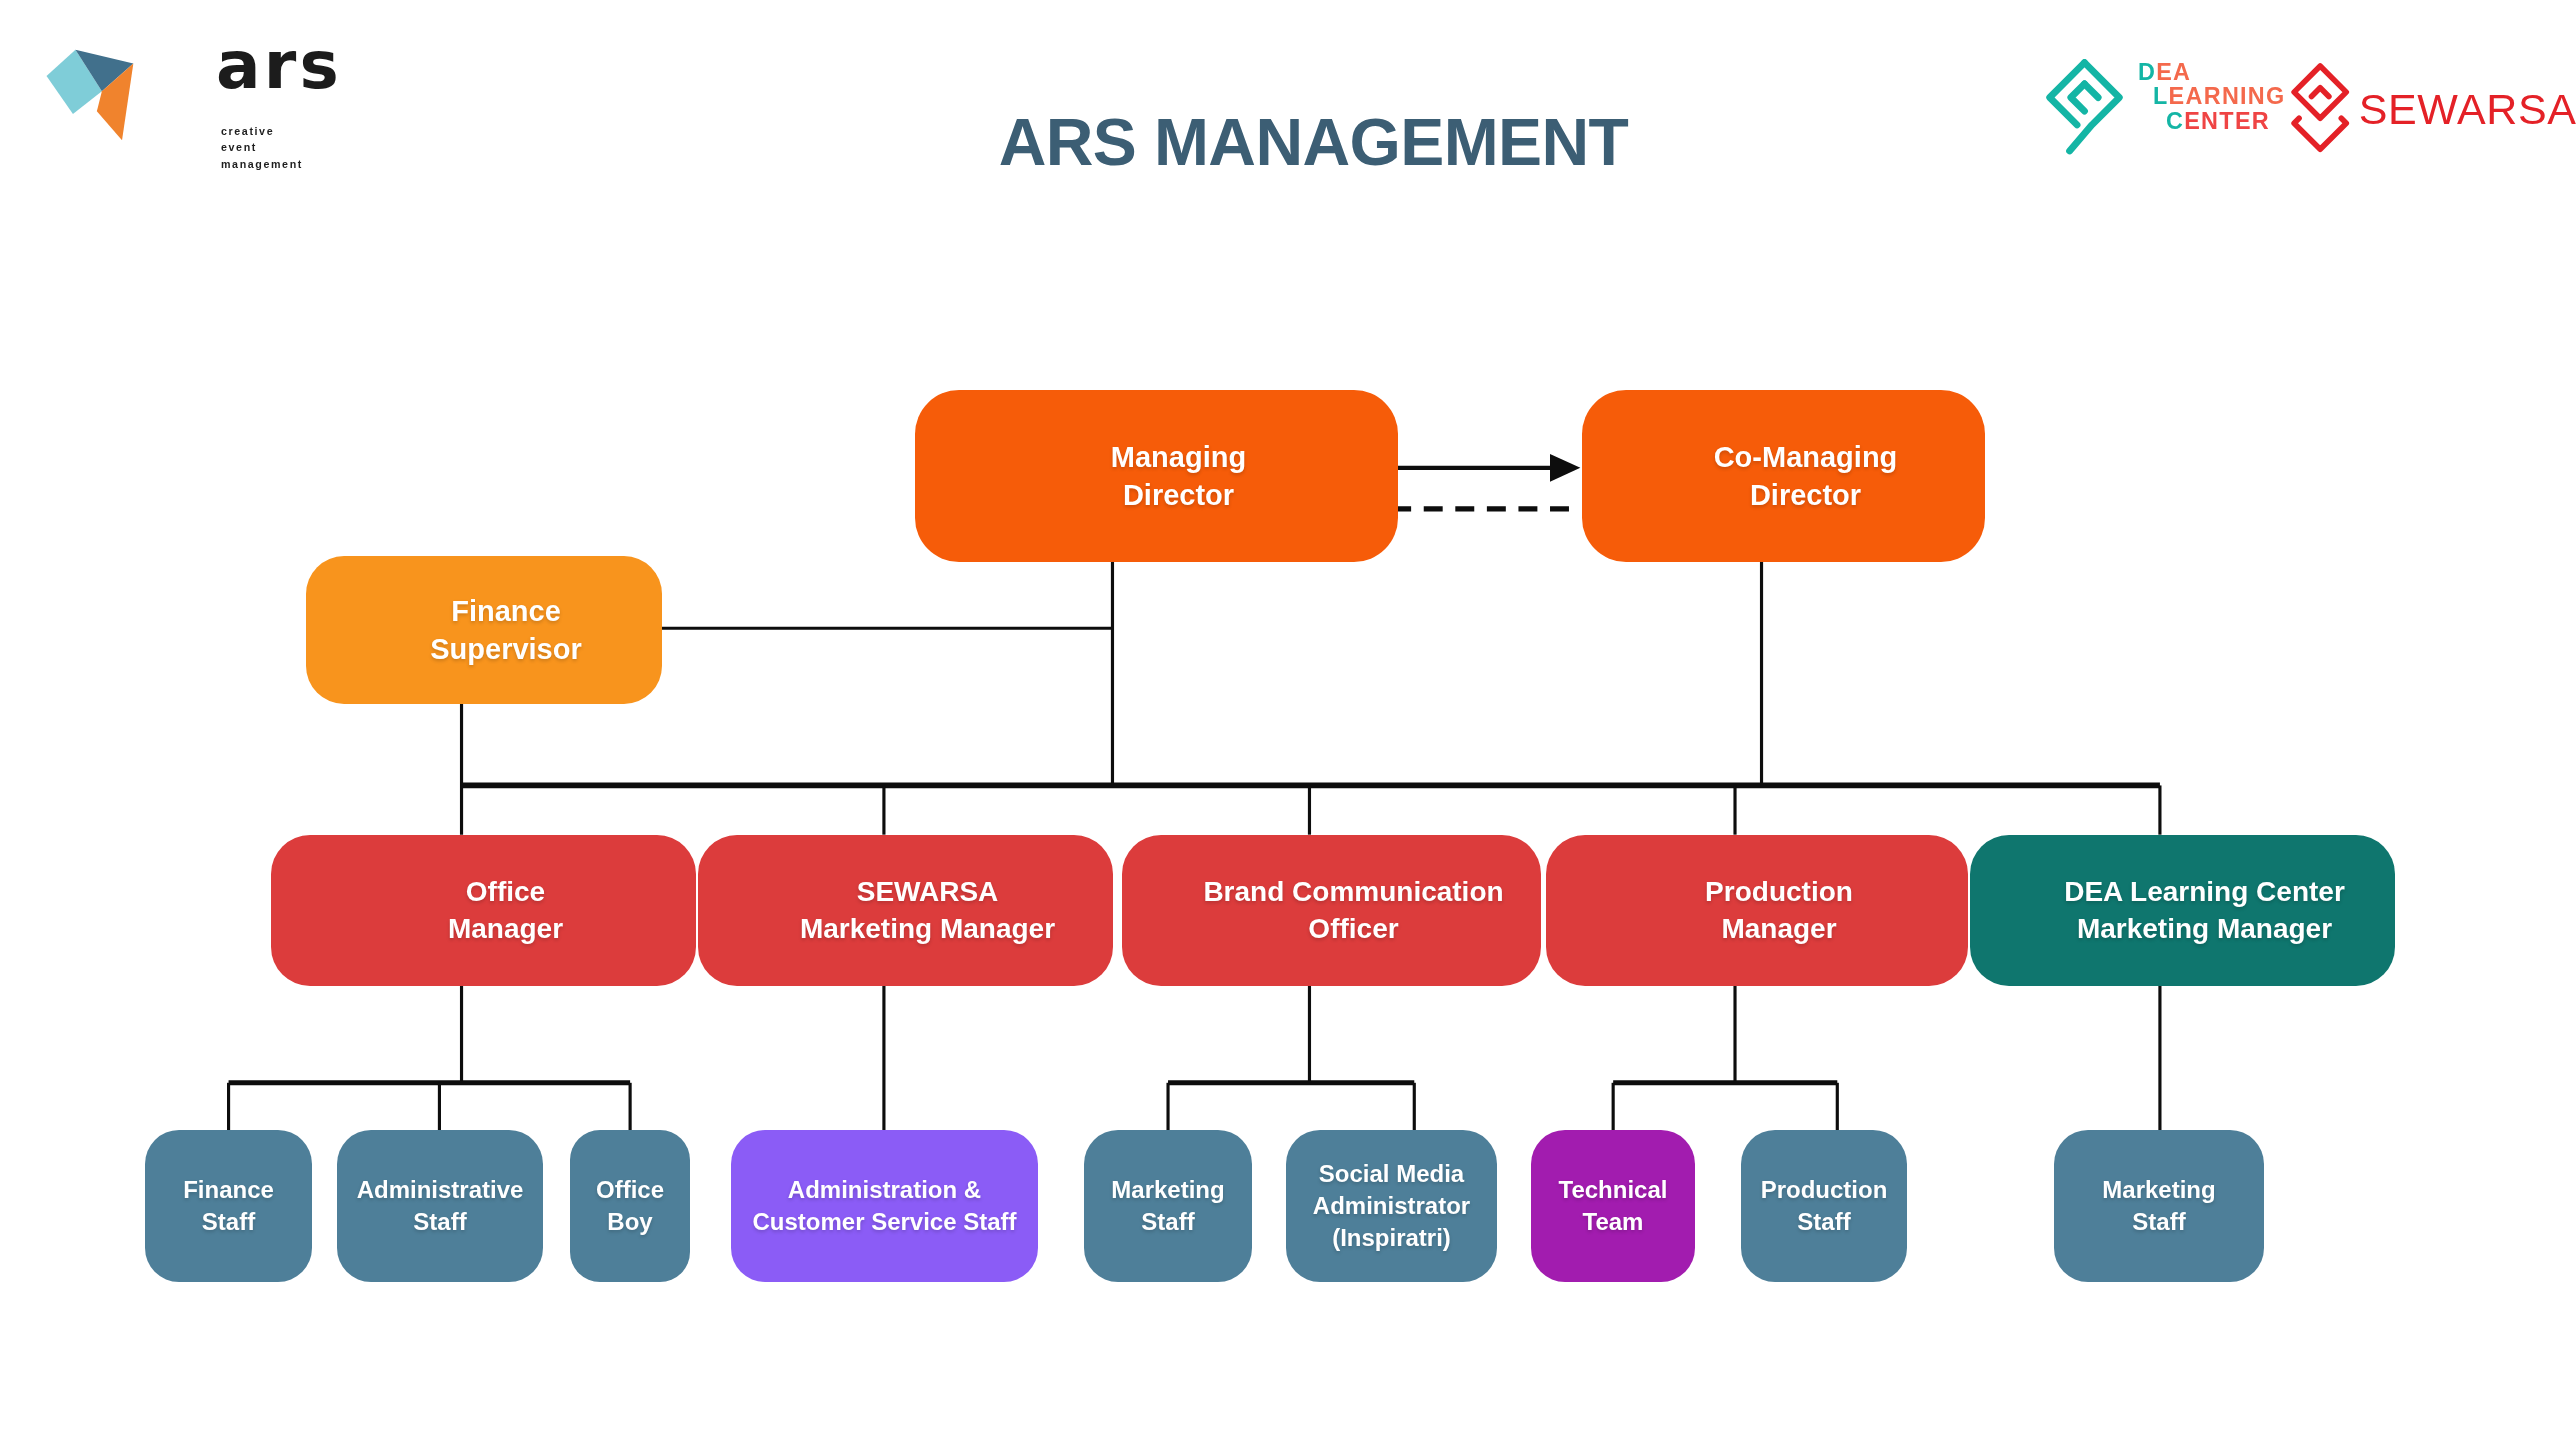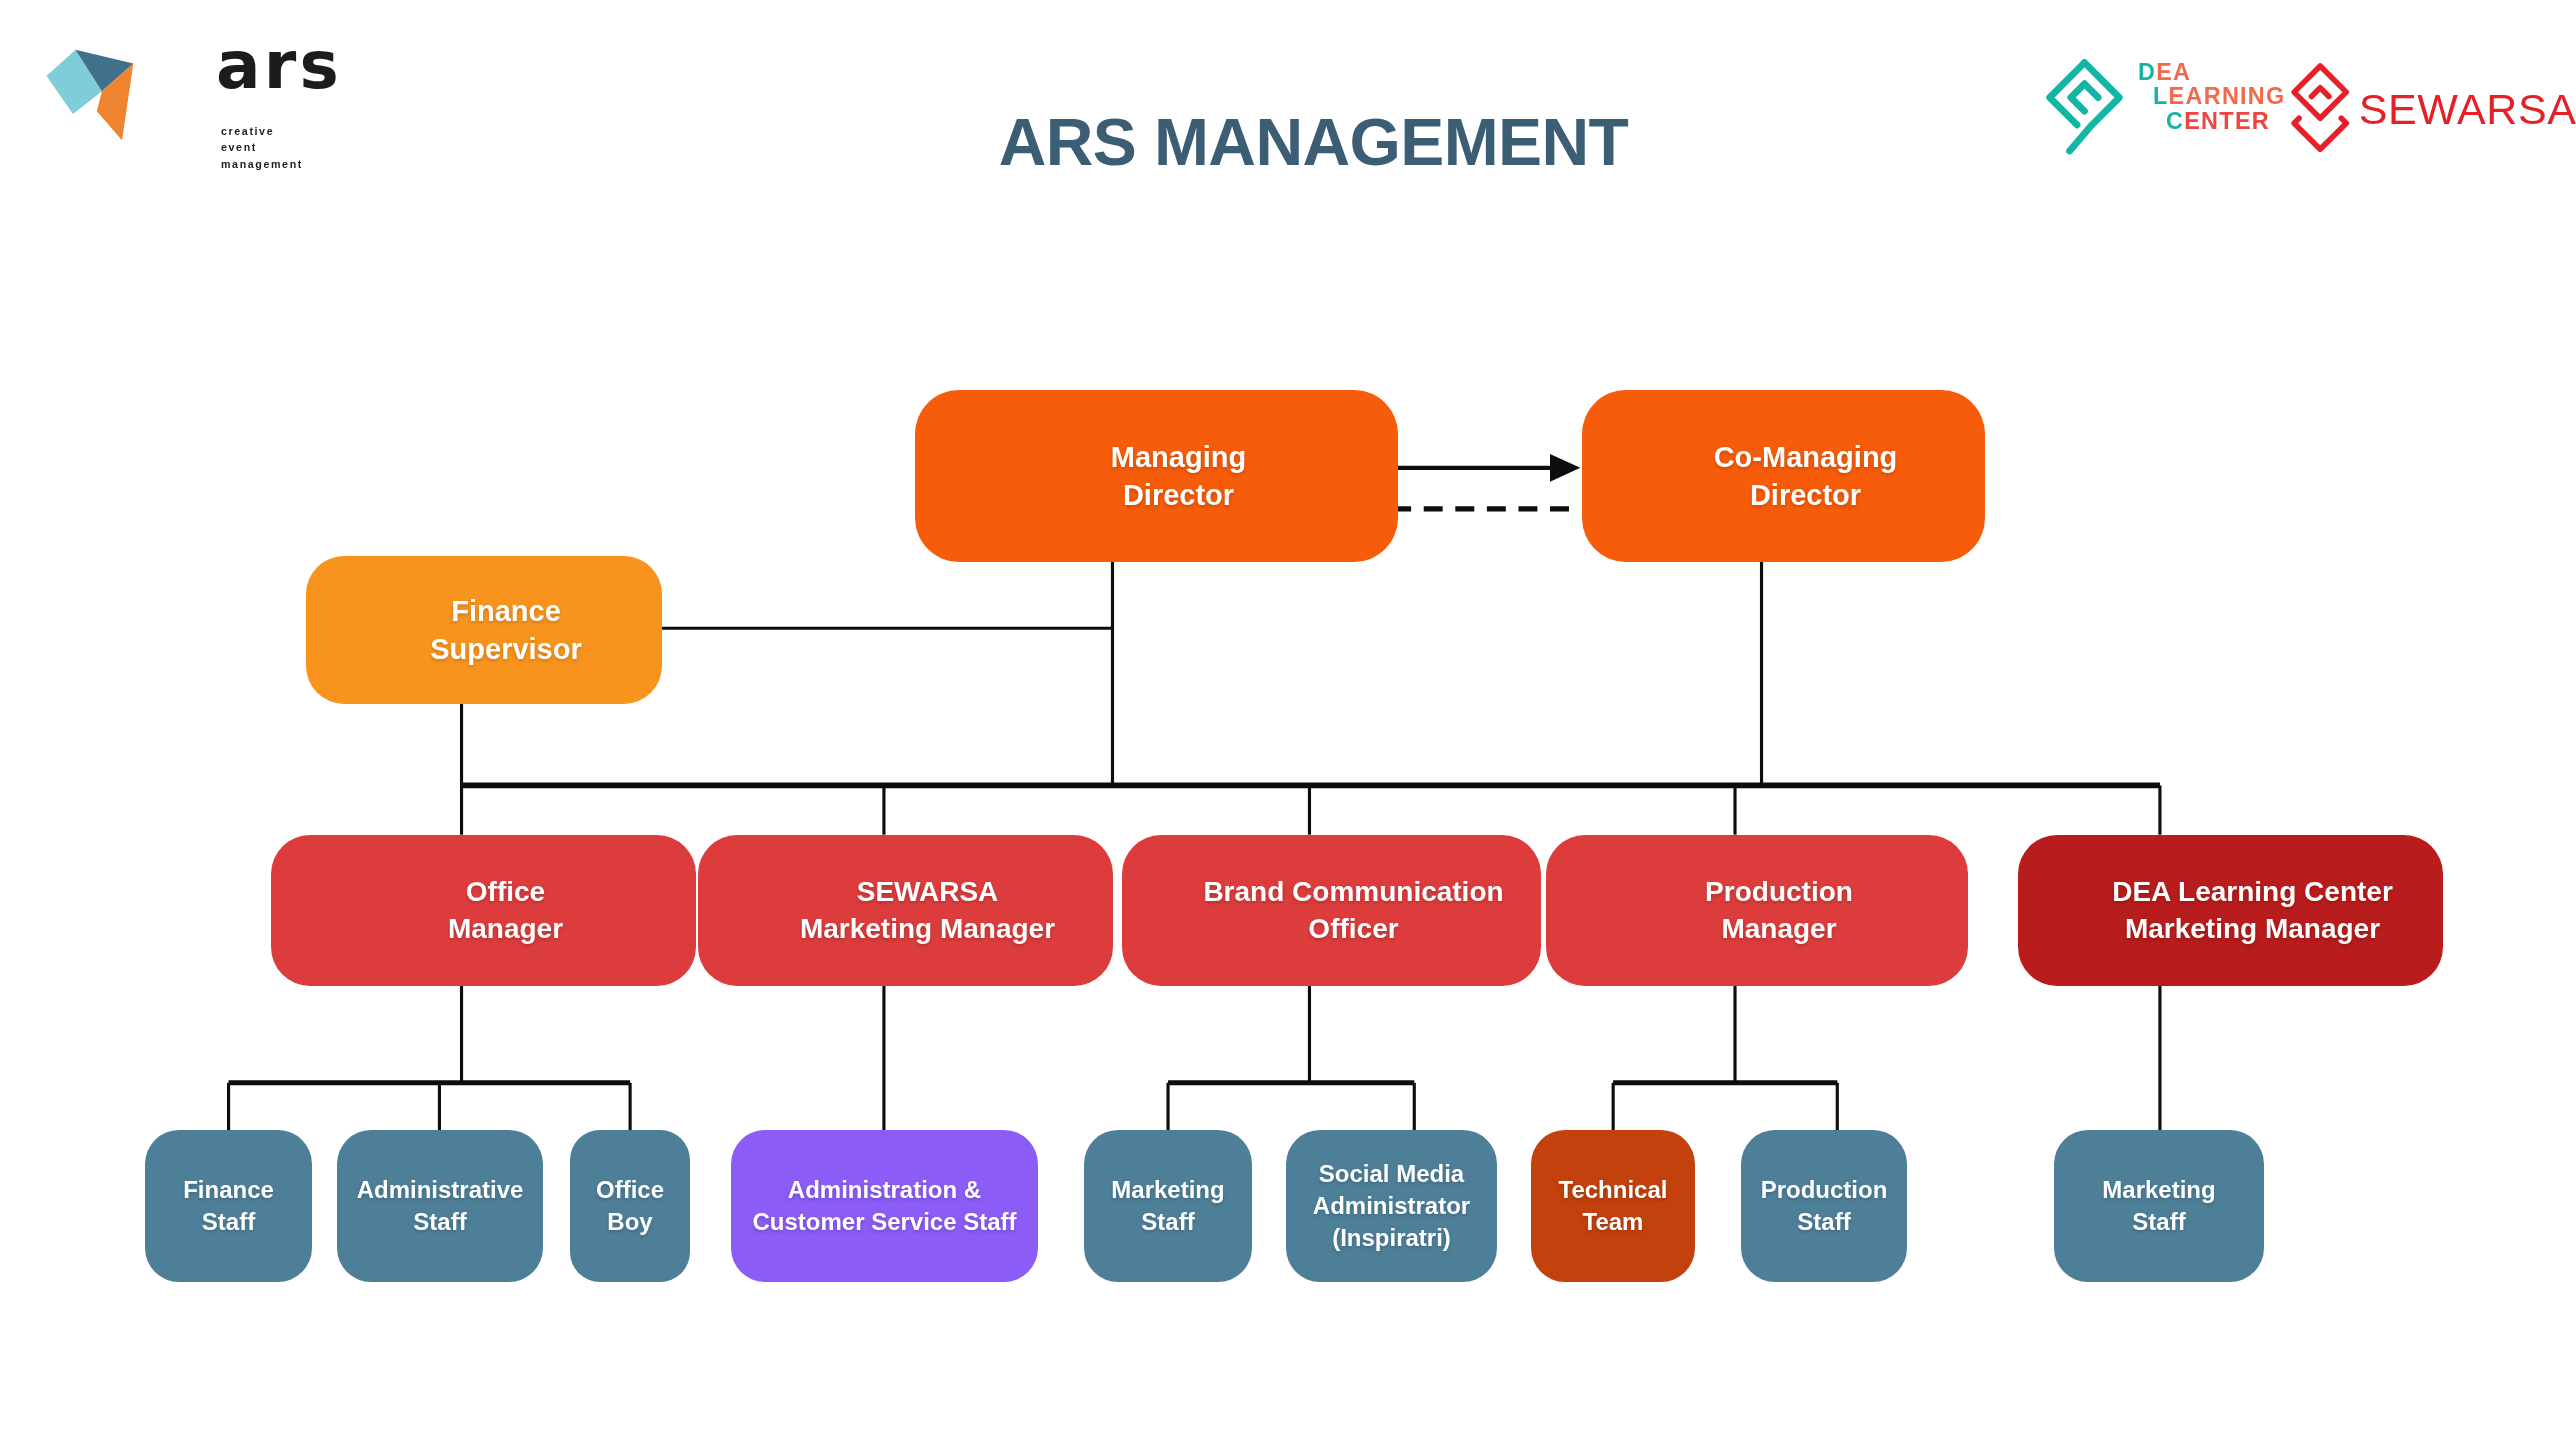--- a/index.html
+++ b/index.html
@@ -150,21 +150,21 @@
 Marketing Manager</span>
   </div>
   <div class="node lvl2" style="left: 1122px; top: 835px; width: 375px; height: 151px; background: rgb(220, 60, 60);">
     <span>Brand Communication
 Officer</span>
   </div>
   <div class="node lvl2" style="left: 1546px; top: 835px; width: 378px; height: 151px; background: rgb(220, 60, 60);">
     <span>Production
 Manager</span>
   </div>
-  <div class="node lvl2" style="left: 1970px; top: 835px; width: 381px; height: 151px; background: #b91c1c; margin-left: 48px;">
+  <div class="node lvl2" style="left: 1970px; top: 835px; width: 381px; height: 151px; background: #0f766e;">
     <span>DEA Learning Center
 Marketing Manager</span>
   </div>
 
   <div class="node lvl3" style="left: 145px; top: 1130px; width: 167px; height: 152px; background: rgb(78, 127, 153);">
     <span>Finance
 Staff</span>
   </div>
   <div class="node lvl3" style="left: 337px; top: 1130px; width: 206px; height: 152px; background: rgb(78, 127, 153);">
     <span>Administrative
@@ -180,21 +180,21 @@
   </div>
   <div class="node lvl3" style="left: 1084px; top: 1130px; width: 168px; height: 152px; background: rgb(78, 127, 153);">
     <span>Marketing
 Staff</span>
   </div>
   <div class="node lvl3" style="left: 1286px; top: 1130px; width: 211px; height: 152px; background: rgb(78, 127, 153);">
     <span>Social Media
 Administrator
 (Inspiratri)</span>
   </div>
-  <div class="node lvl3" style="left: 1531px; top: 1130px; width: 164px; height: 152px; background: #c2410c;">
+  <div class="node lvl3" style="left: 1531px; top: 1130px; width: 164px; height: 152px; background: #a21caf;">
     <span>Technical
 Team</span>
   </div>
   <div class="node lvl3" style="left: 1741px; top: 1130px; width: 166px; height: 152px; background: rgb(78, 127, 153);">
     <span>Production
 Staff</span>
   </div>
   <div class="node lvl3" style="left: 2054px; top: 1130px; width: 210px; height: 152px; background: rgb(78, 127, 153);">
     <span>Marketing
 Staff</span>

